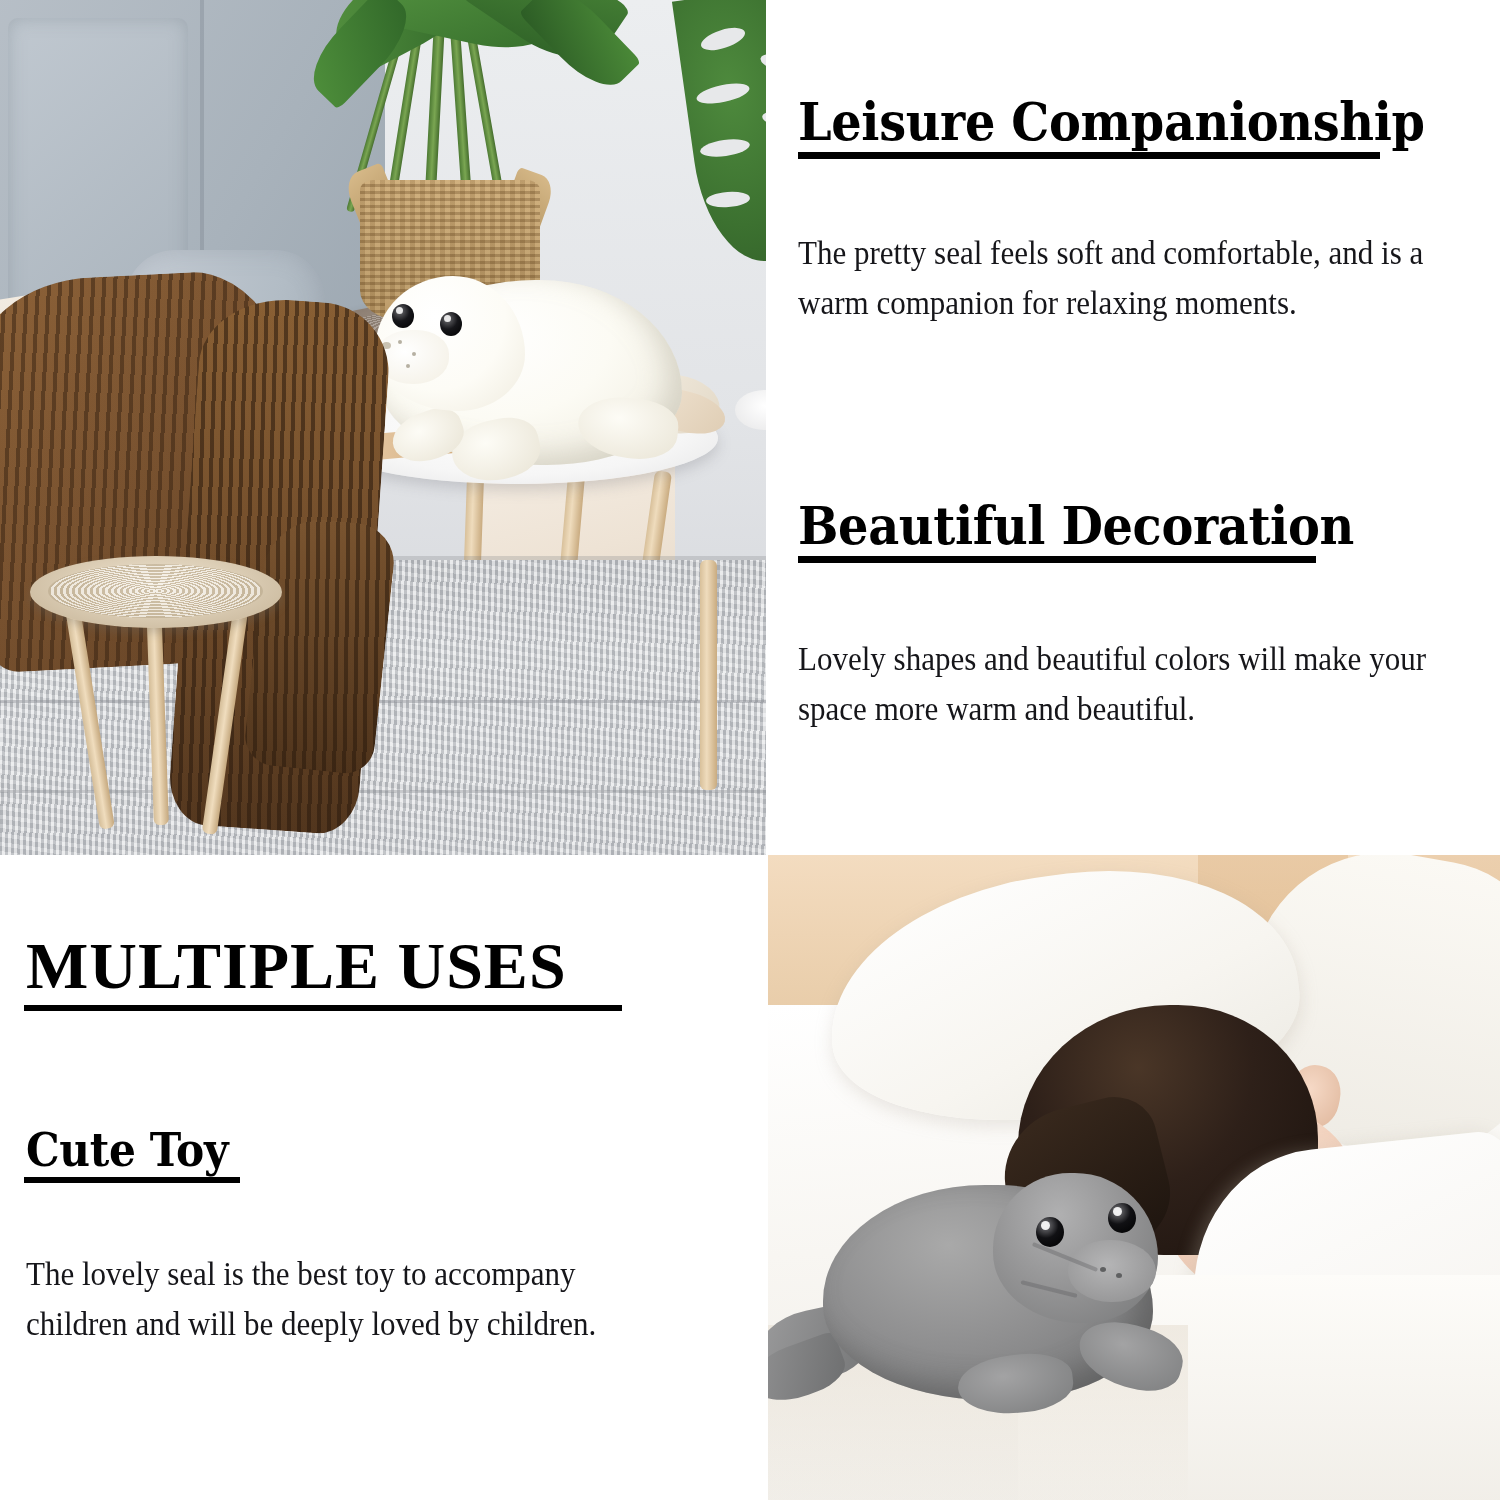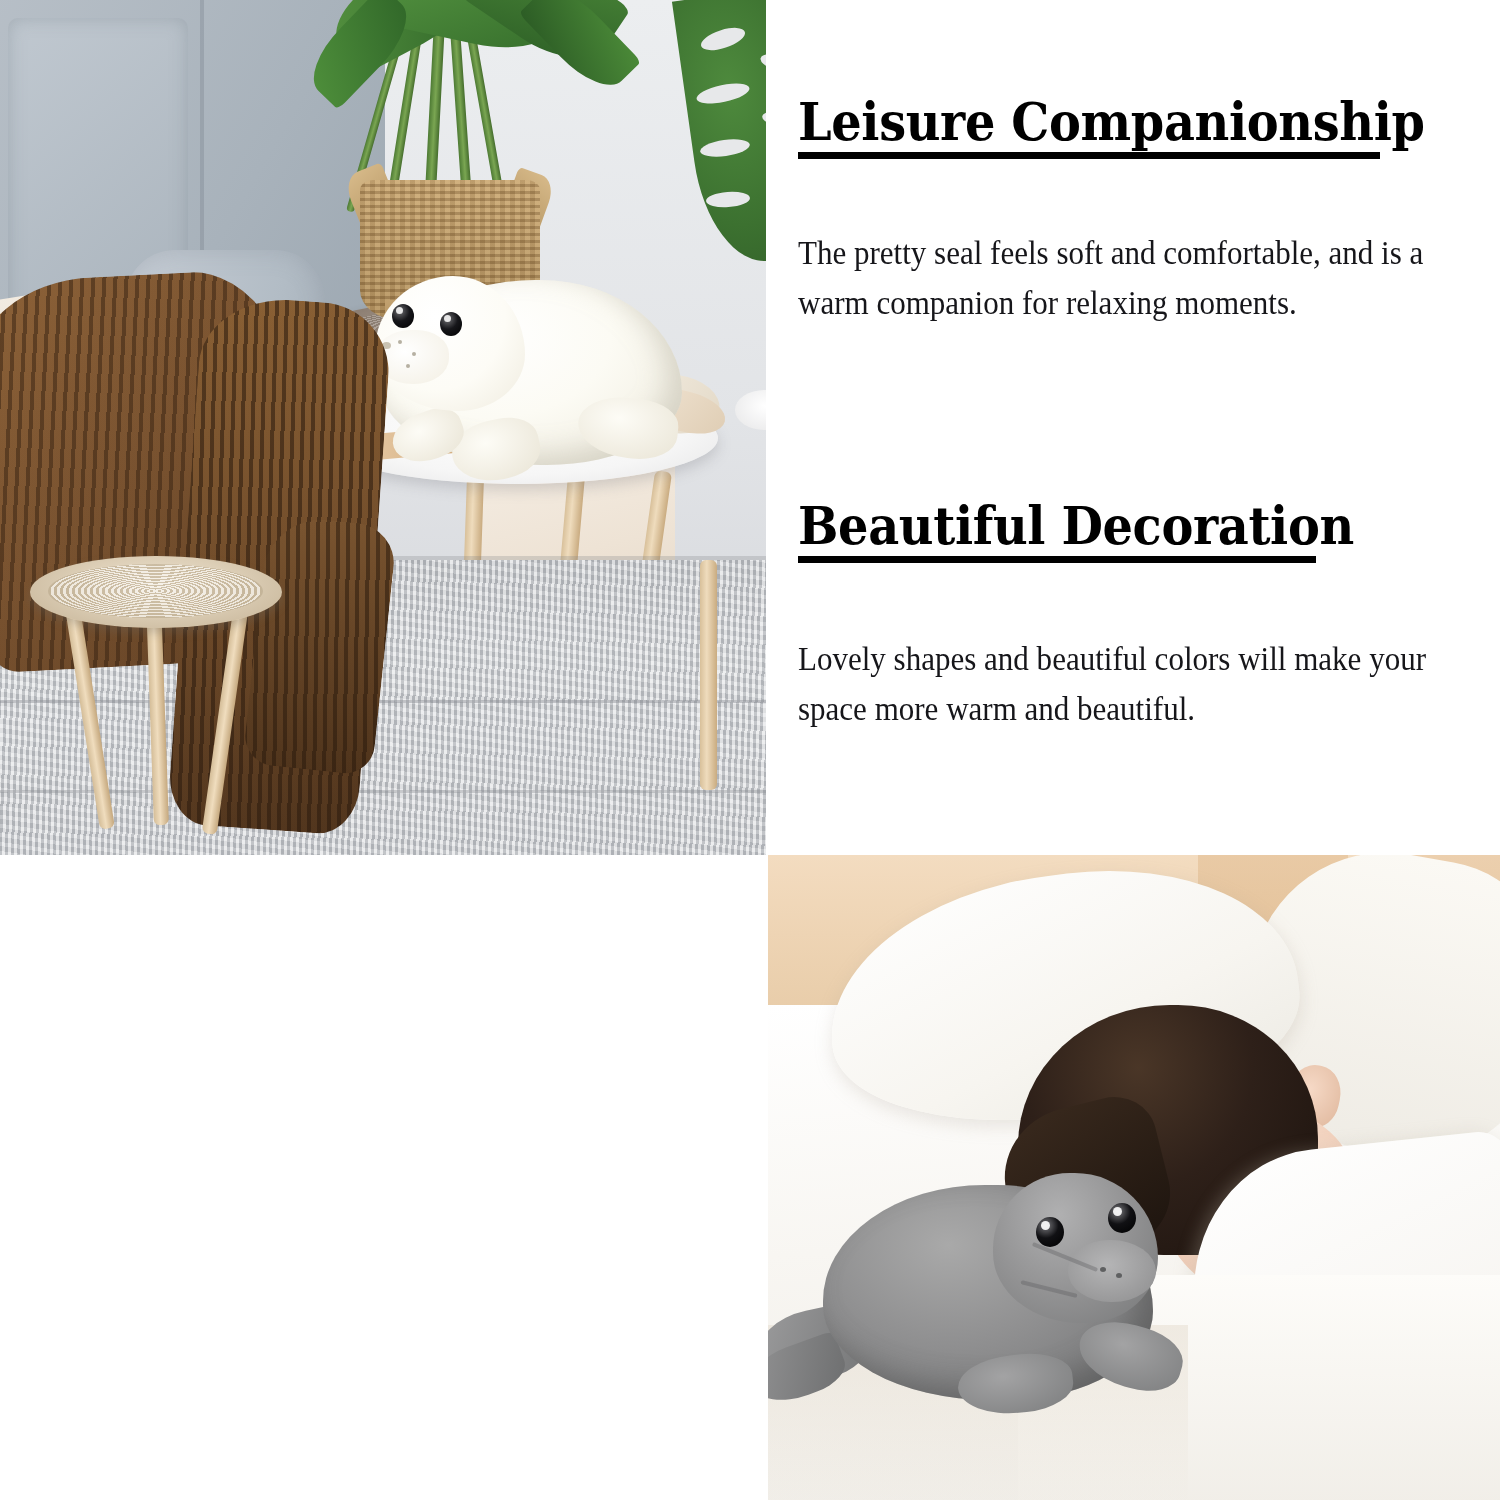--- a/index.html
+++ b/index.html
@@ -344,20 +344,30 @@
     <div class="h-rule" style="left:32px;top:152px;width:582px;height:7px;"></div>
 
     <div class="body-txt" style="position:absolute;left:32px;top:228px;width:710px;">The pretty seal feels soft and comfortable, and is a warm companion for relaxing moments.</div>
 
     <div class="h-slab" style="position:absolute;left:32px;top:500px;font-size:52px;">Beautiful Decoration</div>
     <div class="h-rule" style="left:32px;top:556px;width:518px;height:7px;"></div>
 
     <div class="body-txt" style="position:absolute;left:32px;top:634px;width:700px;">Lovely shapes and beautiful colors will make your space more warm and beautiful.</div>
   </div>
 
+  <div class="txt-panel" id="panel-left">
+
+    <div class="h-didone" style="position:absolute;left:26px;top:78px;font-size:66px;">MULTIPLE USES</div>
+    <div class="h-rule" style="left:24px;top:150px;width:598px;height:6px;"></div>
+
+    <div class="h-slab" style="position:absolute;left:26px;top:272px;font-size:46px;">Cute Toy</div>
+    <div class="h-rule" style="left:24px;top:322px;width:216px;height:6px;"></div>
+
+    <div class="body-txt" style="position:absolute;left:26px;top:394px;width:690px;">The lovely seal is the best toy to accompany children and will be deeply loved by children.</div>
+  </div>
 
   <div class="photo" id="photo-bedroom">
     <div class="bed-wallL"></div>
     <div class="bed-head"></div>
     <div class="bed-head-panel"></div>
     <div class="bed-head-panel2"></div>
 
     <div class="duvet"></div>
     <div class="pillow-right"></div>
     <div class="pillow-top"></div>

